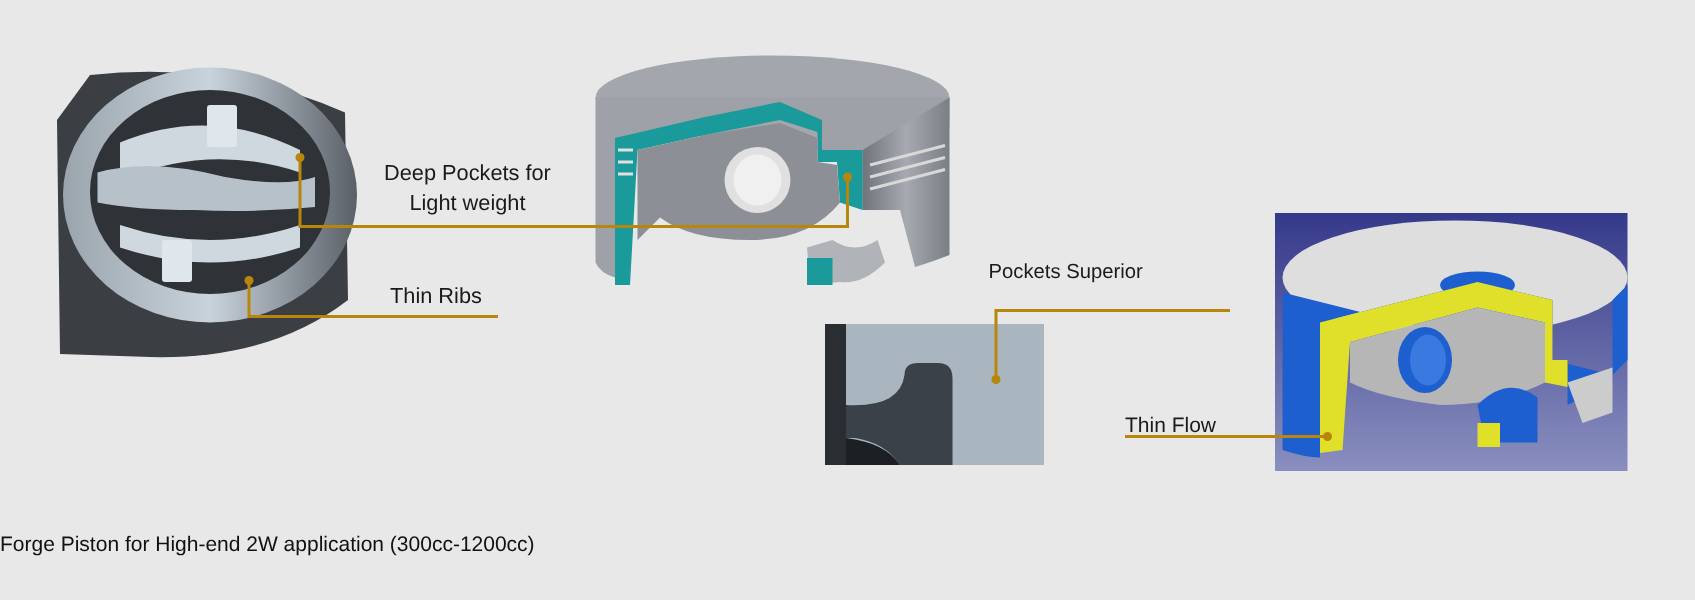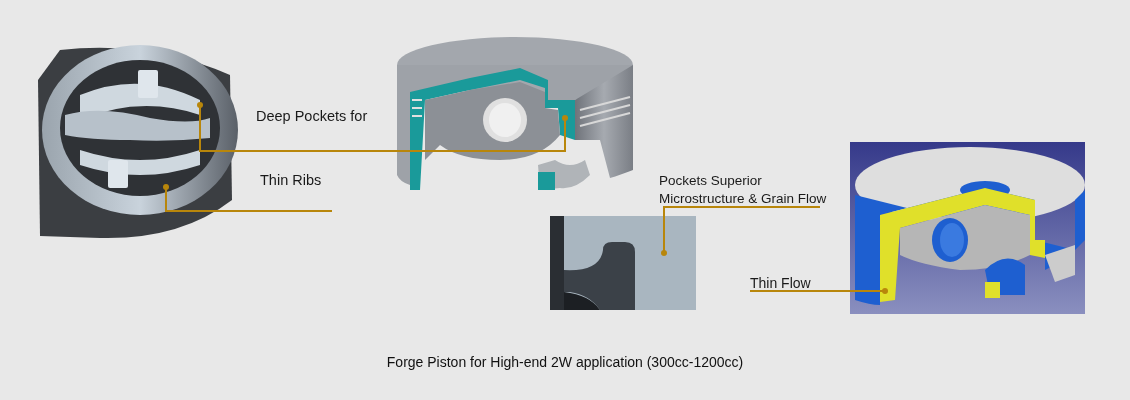--- a/index.html
+++ b/index.html
@@ -1,18 +1,18 @@
 <!DOCTYPE html>
 <html><head>
 <meta charset="utf-8">
 <style>
   html,body{margin:0;padding:0;}
   body{width:1130px;height:400px;background:#e8e8e8;position:relative;overflow:hidden;font-family:"Liberation Sans","DejaVu Sans",sans-serif;}
-  .label{position:absolute;color:#1a1a1a;font-size:14.5px;line-height:20px;white-space:nowrap;}
-  .caption{position:absolute;left:0;width:1130px;top:354px;text-align:center;font-size:14px;color:#111;}
+  .label{position:absolute;color:#1a1a1a;font-size:14.5px;line-height:20px;white-space:nowrap;text-align:center;}
+  .caption{position:absolute;left:0;width:1130px;top:354px;font-size:14px;color:#111;}
   svg{position:absolute;left:0;top:0;}
 </style>
 </head>
 <body>
 
 <svg width="1130" height="400" viewBox="0 0 1130 400">
   <defs>
     <linearGradient id="g1" x1="0" y1="0" x2="1" y2="0">
       <stop offset="0" stop-color="#9aa4ad"></stop>
         <stop offset="0.5" stop-color="#c9d3dc"></stop>
@@ -93,24 +93,24 @@
     <circle cx="200" cy="105" r="3"></circle>
     <circle cx="565" cy="118" r="3"></circle>
     <circle cx="166" cy="187" r="3"></circle>
     <circle cx="664" cy="253" r="3"></circle>
     <circle cx="885" cy="291" r="3"></circle>
   </g>
 </svg>
 
 <div class="label" style="left:256px;top:106px;">
   <div>Deep Pockets for</div>
+  <div>Light weight</div>
 </div>
 
-<div class="label" style="left:260px;top:170px;">Thin Ribs</div>
+<div class="label" style="left:260px;top:188px;">Thin Ribs</div>
 
 <div class="label" style="left:659px;top:172px;font-size:13.5px;line-height:18px;">
   <div>Pockets Superior</div>
-  <div>Microstructure &amp; Grain Flow</div>
 </div>
 
 <div class="label" style="left:750px;top:273px;font-size:14px;">Thin Flow</div>
 
 <div class="caption">Forge Piston for High-end 2W application (300cc-1200cc)</div>
 
 </body></html>

